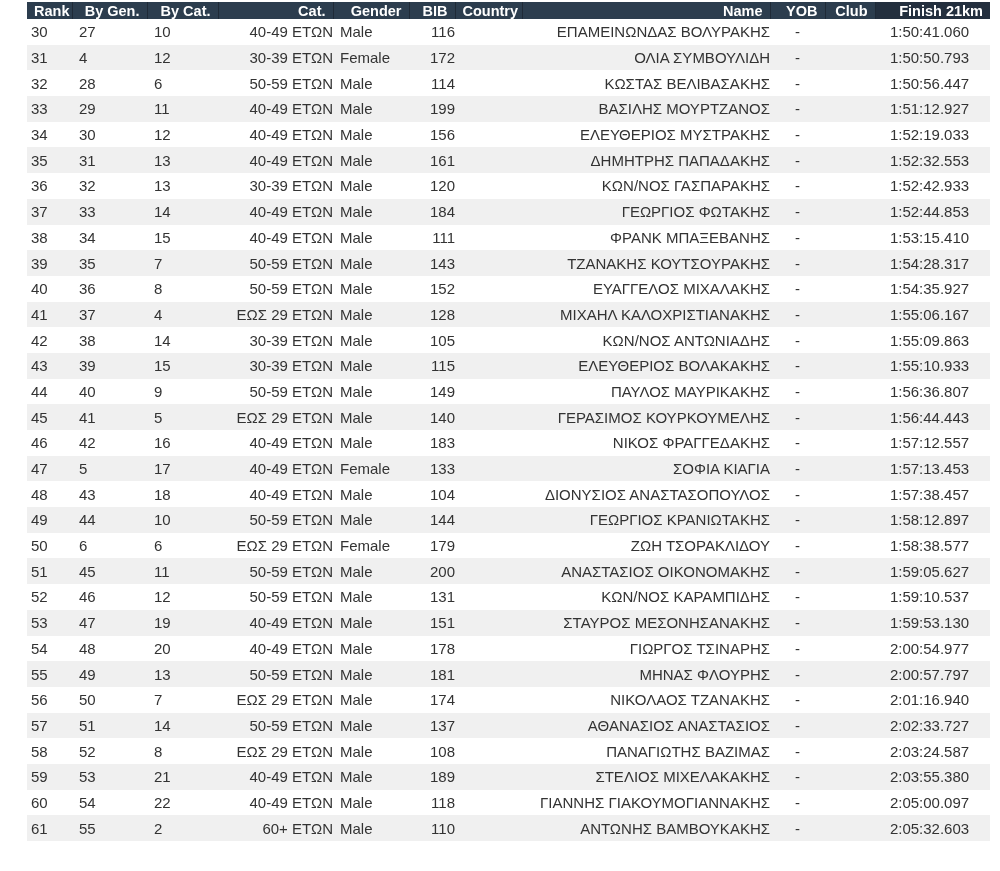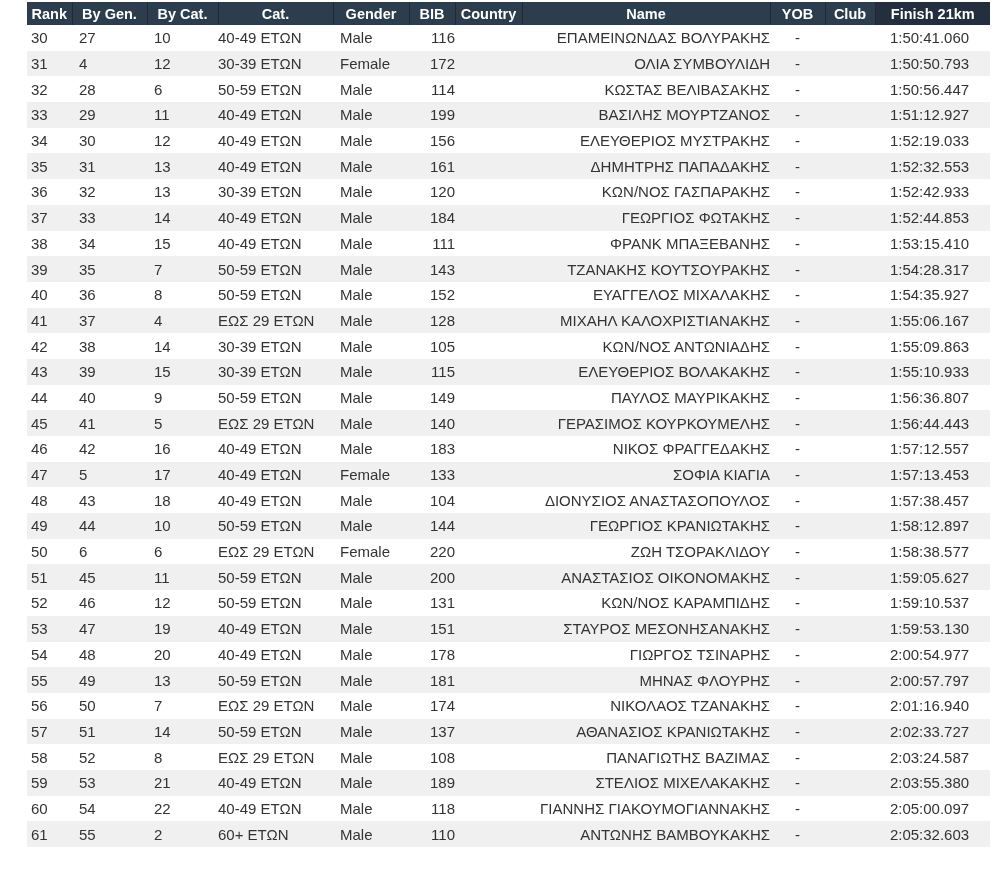--- a/index.html
+++ b/index.html
@@ -16,42 +16,42 @@
   html,body{margin:0;padding:0;}
   body{
     width:1000px;height:871px;background:#ffffff;position:relative;
     font-family:"Liberation Sans","DejaVu Sans",sans-serif;
     -webkit-font-smoothing:antialiased;
   }
   .table-wrap{position:absolute;left:27px;top:2px;}
   table{border-collapse:collapse;table-layout:fixed;width:963px;}
   thead th{
     background:var(--header-bg);color:var(--header-text);
-    font-weight:bold;font-size:14.5px;height:23px;padding:0 0;
-    text-align:center;border-left:1px solid var(--header-sep);
+    font-weight:bold;font-size:14.5px;height:17px;padding:0 7px;
+    text-align:right;border-left:1px solid var(--header-sep);
     white-space:nowrap;overflow:hidden;
   }
   thead th:first-child{border-left:none;}
   thead th.th-finish{background:var(--header-last-bg);}
   tbody tr{background:var(--row-bg);}
   tbody tr:nth-child(even){background:var(--stripe);}
   tbody td{
     font-size:15px;color:var(--text);height:25.7px;padding:0;
     white-space:nowrap;overflow:hidden;vertical-align:middle;
   }
   
   col.w-rank{width:45px;}  col.w-bygen{width:75px;} col.w-bycat{width:71px;}
   col.w-cat{width:115px;}  col.w-gender{width:76px;}col.w-bib{width:46px;}
   col.w-country{width:67px;}col.w-name{width:248px;}col.w-yob{width:55px;}
   col.w-club{width:50px;}  col.w-finish{width:115px;}
   
   td.c-rank{text-align:left;padding-left:4px;}
   td.c-bygen{text-align:left;padding-left:7px;margin-left:8px;}
   td.c-bycat{text-align:left;padding-left:7px;}
-  td.c-cat{text-align:left;}
+  td.c-cat{text-align:right;}
   td.c-gender{text-align:left;padding-left:7px;}
   td.c-bib{text-align:right;}
   td.c-country{text-align:center;}
   td.c-name{text-align:right;padding-left:12px;}
   td.c-yob{text-align:center;}
   td.c-club{text-align:center;}
   td.c-finish{text-align:center;padding-right:6px;}
 </style>
 </head>
 <body>
@@ -346,21 +346,21 @@
     <td class="c-yob">-</td>
     <td class="c-club"></td>
     <td class="c-finish">1:58:12.897</td>
   </tr>
         <tr>
     <td class="c-rank">50</td>
     <td class="c-bygen">6</td>
     <td class="c-bycat">6</td>
     <td class="c-cat">ΕΩΣ 29 ΕΤΩΝ</td>
     <td class="c-gender">Female</td>
-    <td class="c-bib">220</td>
+    <td class="c-bib">179</td>
     <td class="c-country"></td>
     <td class="c-name">ΖΩΗ ΤΣΟΡΑΚΛΙΔΟΥ</td>
     <td class="c-yob">-</td>
     <td class="c-club"></td>
     <td class="c-finish">1:58:38.577</td>
   </tr>
         <tr>
     <td class="c-rank">51</td>
     <td class="c-bygen">45</td>
     <td class="c-bycat">11</td>
@@ -439,21 +439,21 @@
     <td class="c-finish">2:01:16.940</td>
   </tr>
         <tr>
     <td class="c-rank">57</td>
     <td class="c-bygen">51</td>
     <td class="c-bycat">14</td>
     <td class="c-cat">50-59 ΕΤΩΝ</td>
     <td class="c-gender">Male</td>
     <td class="c-bib">137</td>
     <td class="c-country"></td>
-    <td class="c-name">ΑΘΑΝΑΣΙΟΣ ΚΡΑΝΙΩΤΑΚΗΣ</td>
+    <td class="c-name">ΑΘΑΝΑΣΙΟΣ ΑΝΑΣΤΑΣΙΟΣ</td>
     <td class="c-yob">-</td>
     <td class="c-club"></td>
     <td class="c-finish">2:02:33.727</td>
   </tr>
         <tr>
     <td class="c-rank">58</td>
     <td class="c-bygen">52</td>
     <td class="c-bycat">8</td>
     <td class="c-cat">ΕΩΣ 29 ΕΤΩΝ</td>
     <td class="c-gender">Male</td>

